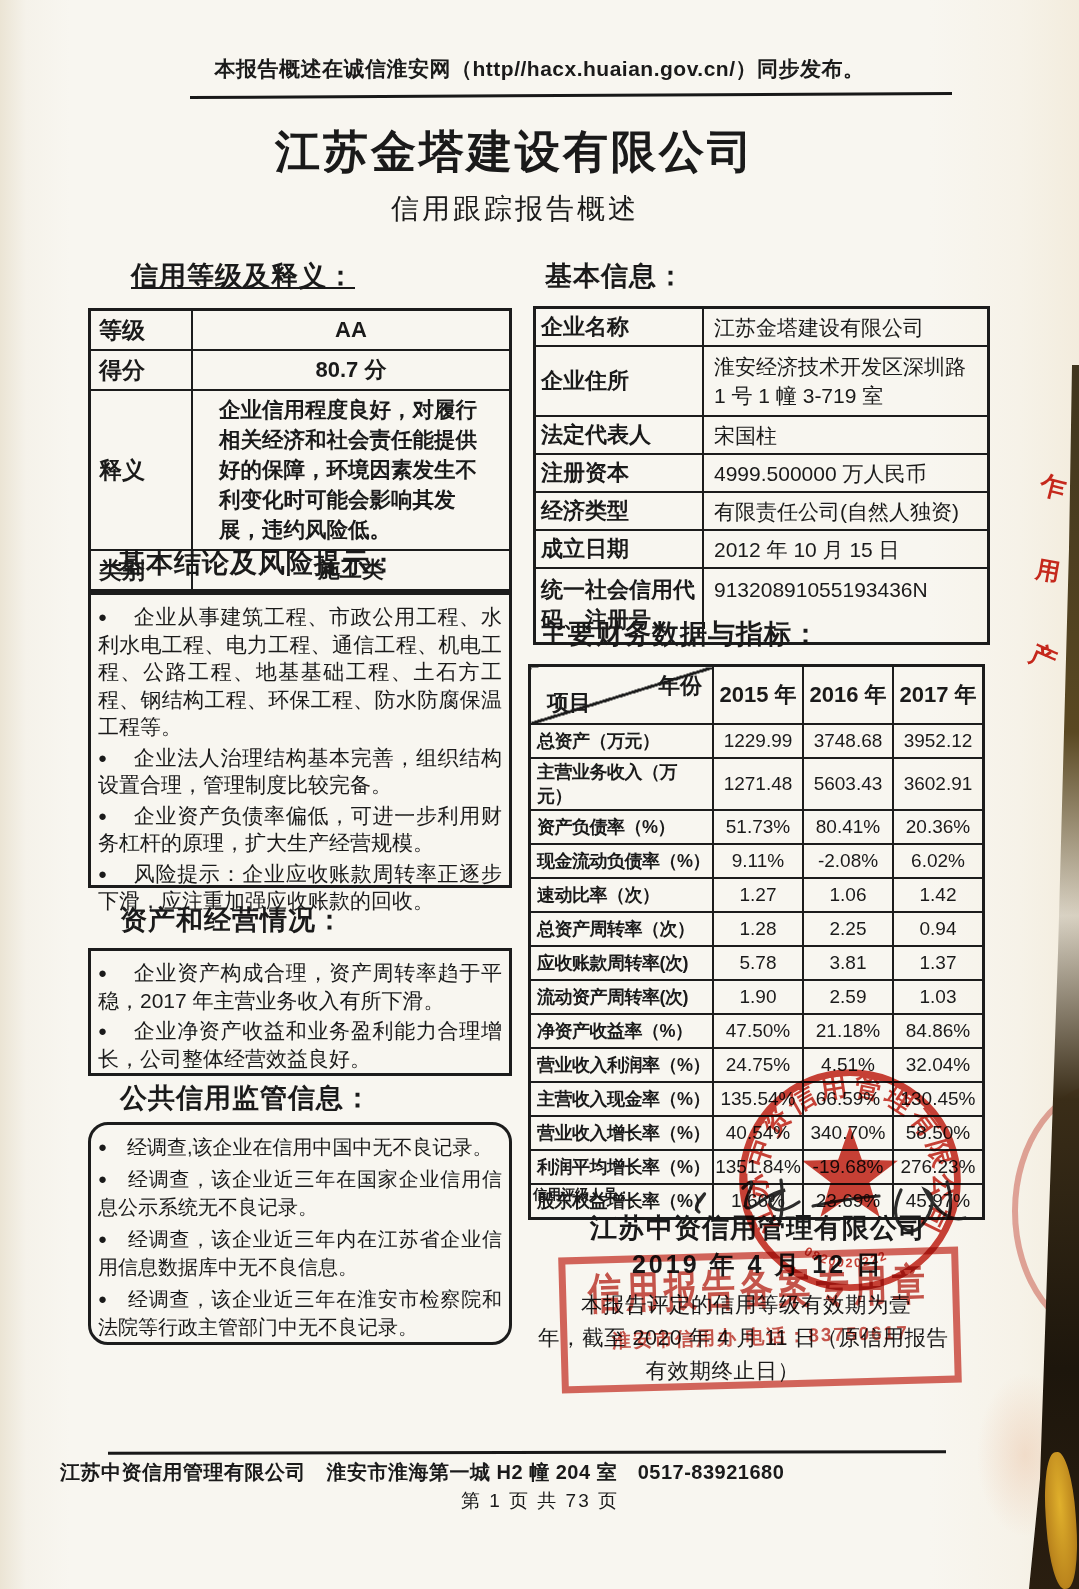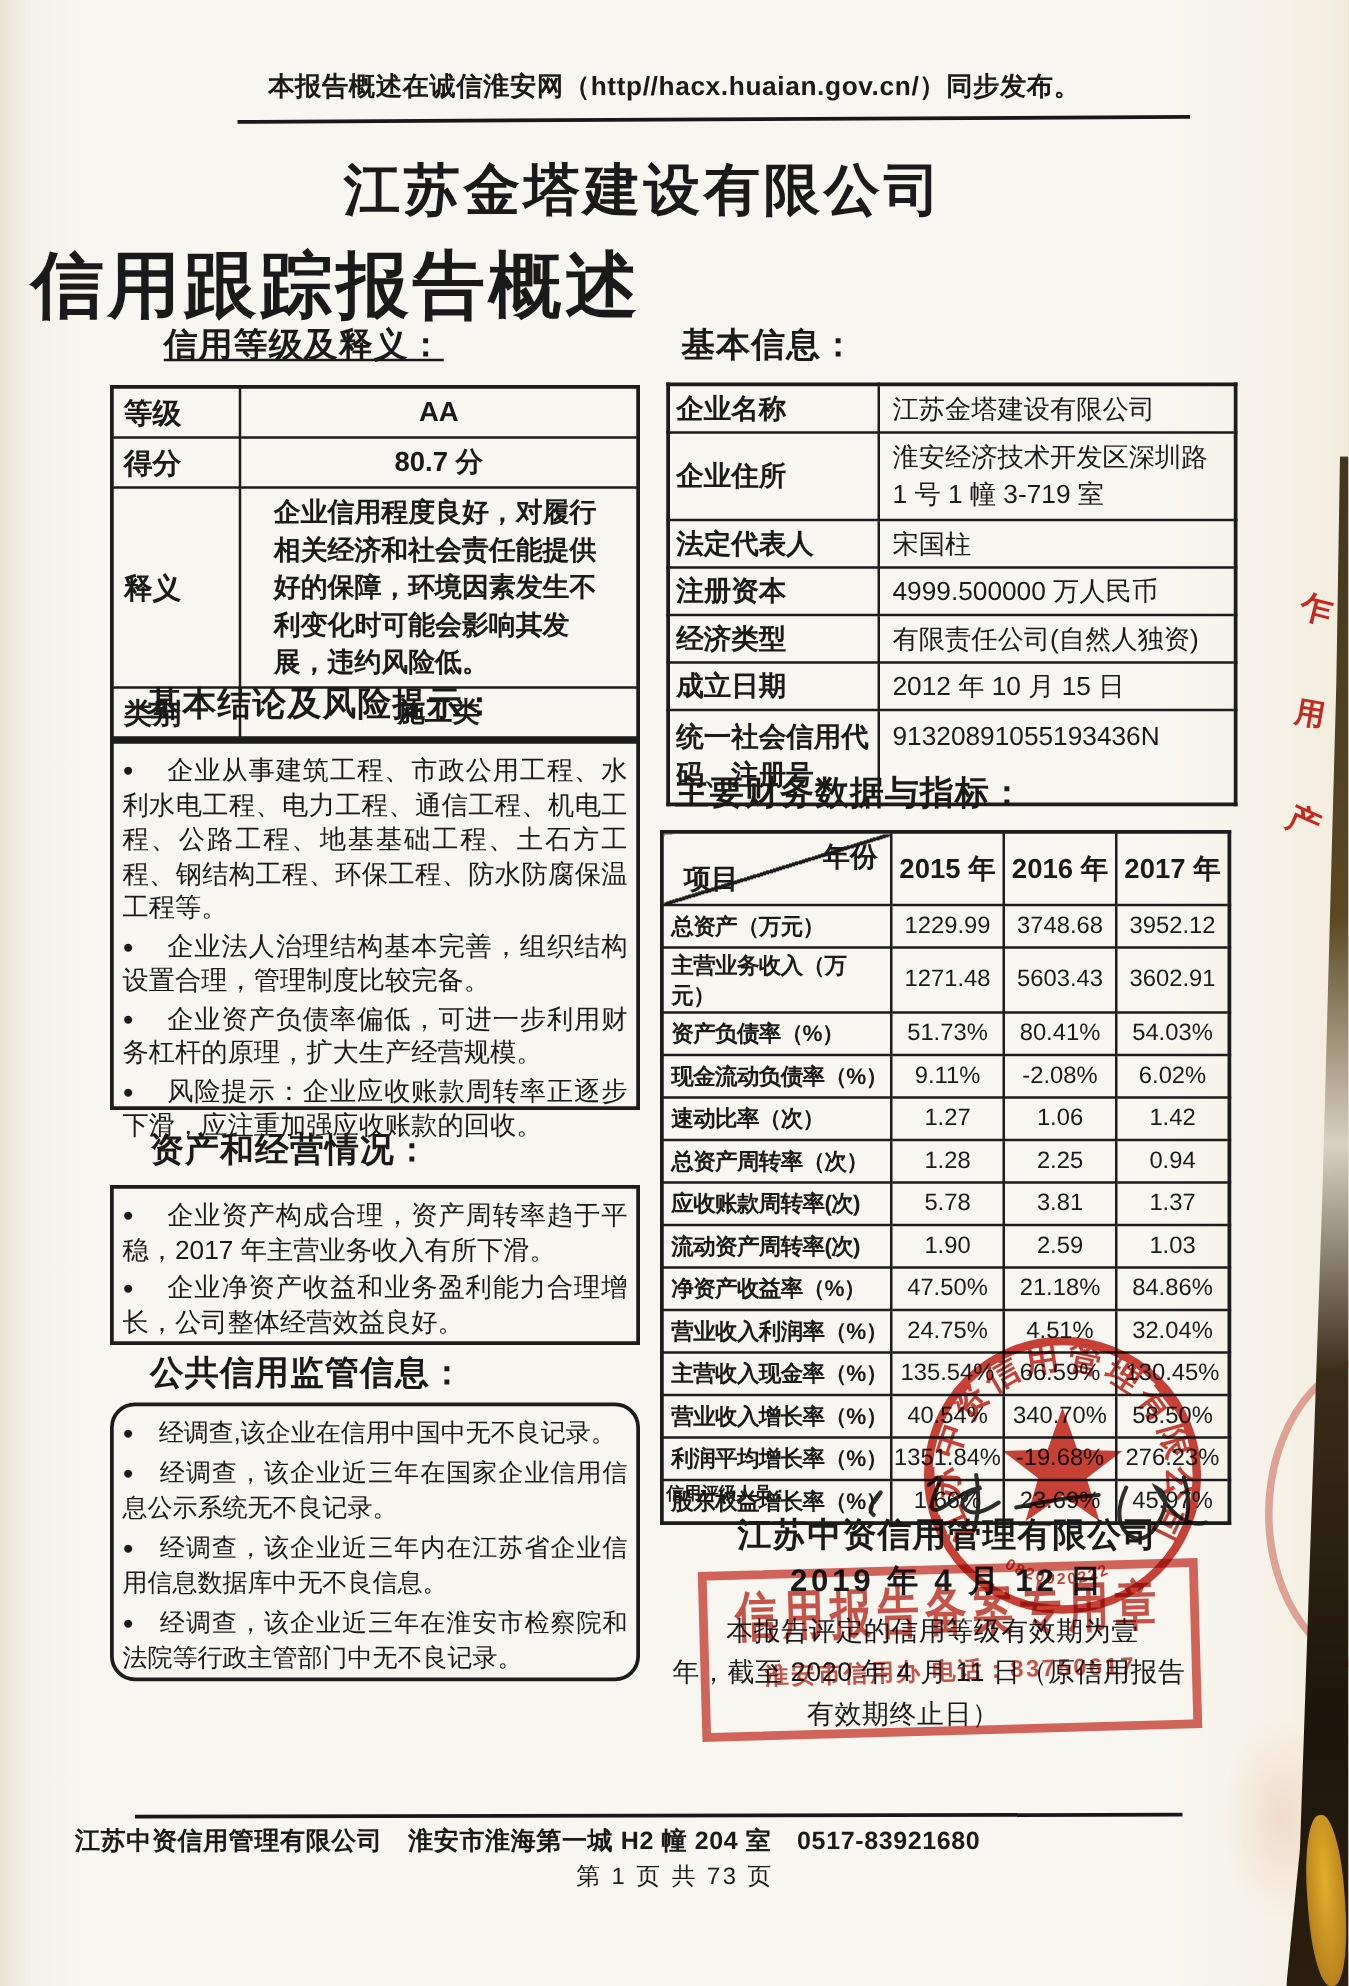--- a/index.html
+++ b/index.html
@@ -6,21 +6,21 @@
   .sheet{
     position:relative;width:1079px;height:1589px;overflow:hidden;
     background:linear-gradient(90deg,#ebe4d4 0px,#f5f2ea 26px,#f8f6f0 70px,#f8f6f0 930px,#f6f2e8 1020px,#f3ecdd 1079px);
     font-family:"Liberation Sans",sans-serif;color:#1a1a1a;
   }
   .abs{position:absolute;}
   
   .header-note{top:55px;left:0;width:1079px;text-align:center;font-size:21px;font-weight:bold;letter-spacing:.5px;}
   .header-rule{top:94px;left:190px;width:762px;height:3px;background:#181818;transform:rotate(-.3deg);}
   .title1{top:122px;left:25px;width:980px;text-align:center;font-size:45px;font-weight:bold;letter-spacing:3px;}
-  .title2{top:190px;left:25px;width:980px;font-size:58px;font-weight:bold;letter-spacing:3px;}
+  .title2{top:190px;left:25px;width:980px;text-align:center;font-size:28px;font-weight:normal;letter-spacing:3px;}
   
   .h2{font-size:27px;font-weight:bold;letter-spacing:1px;}
   
   table{border-collapse:collapse;}
   .grade-table{top:308px;left:88px;width:424px;border:3px solid #1c1c1c;table-layout:fixed;}
   .grade-table td{border:2px solid #1c1c1c;height:34px;padding:2px 6px;}
   .grade-table td.lbl{width:86px;font-weight:bold;font-size:23px;text-align:left;padding-left:8px;}
   .grade-table td.val{text-align:center;font-weight:bold;font-size:22px;}
   .grade-table td.just{text-align:left;font-weight:bold;font-size:21.5px;line-height:30px;padding:4px 26px;}
   .grade-table tr:nth-child(3) td{height:122px;}
@@ -189,21 +189,21 @@
         <tr>
           <td class="rlabel">主营业务收入（万元）</td>
           <td class="rval">1271.48</td>
           <td class="rval">5603.43</td>
           <td class="rval">3602.91</td>
         </tr>
         <tr>
           <td class="rlabel">资产负债率（%）</td>
           <td class="rval">51.73%</td>
           <td class="rval">80.41%</td>
-          <td class="rval">54.03%</td>
+          <td class="rval">20.36%</td>
         </tr>
         <tr>
           <td class="rlabel">现金流动负债率（%）</td>
           <td class="rval">9.11%</td>
           <td class="rval">-2.08%</td>
           <td class="rval">6.02%</td>
         </tr>
         <tr>
           <td class="rlabel">速动比率（次）</td>
           <td class="rval">1.27</td>

